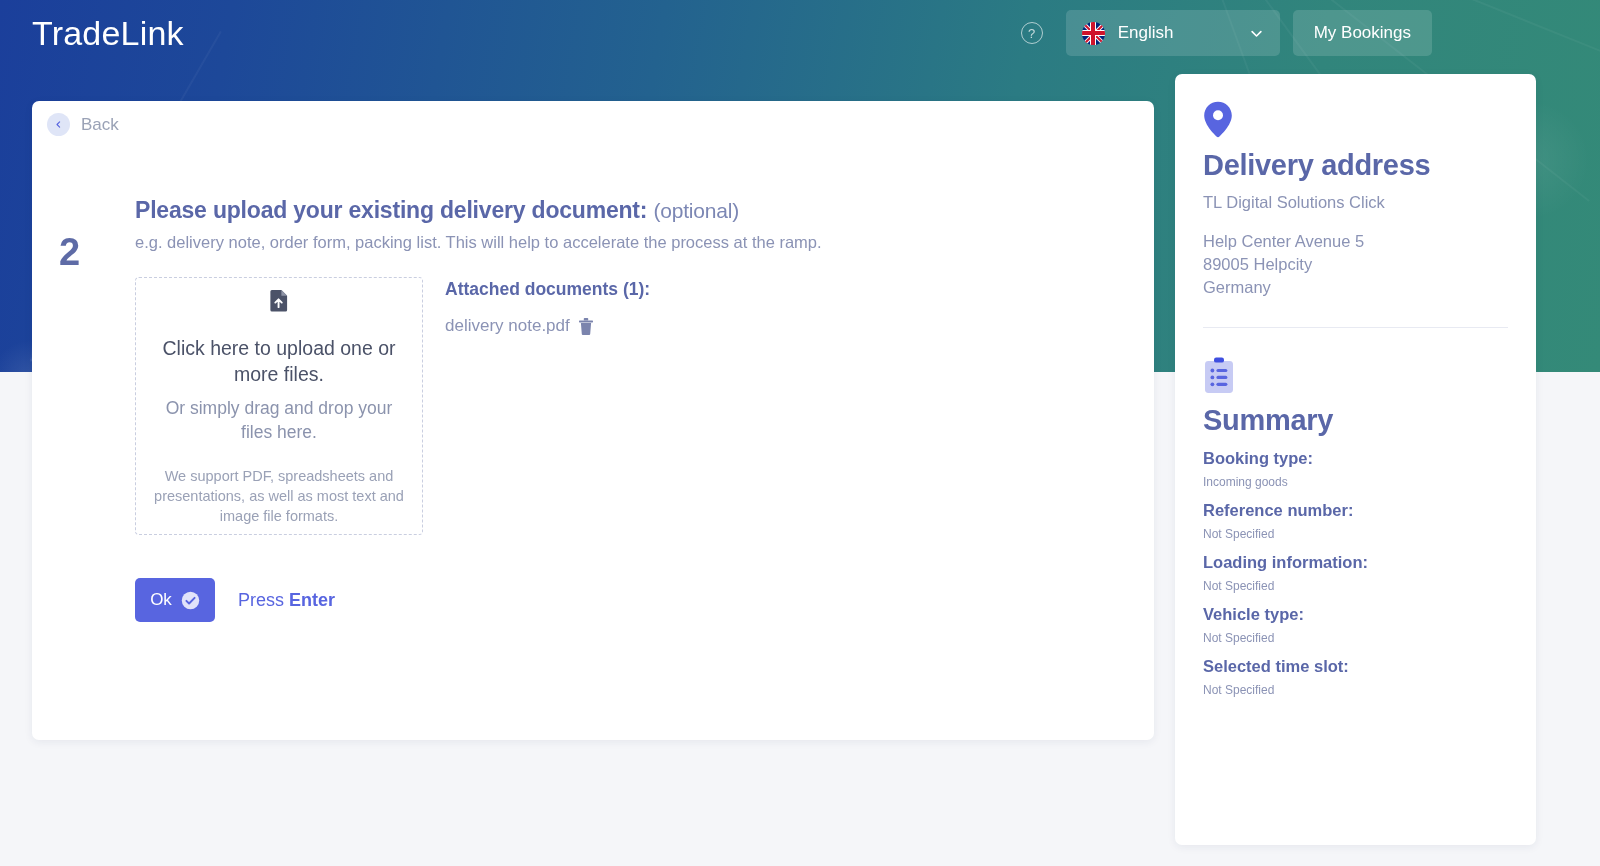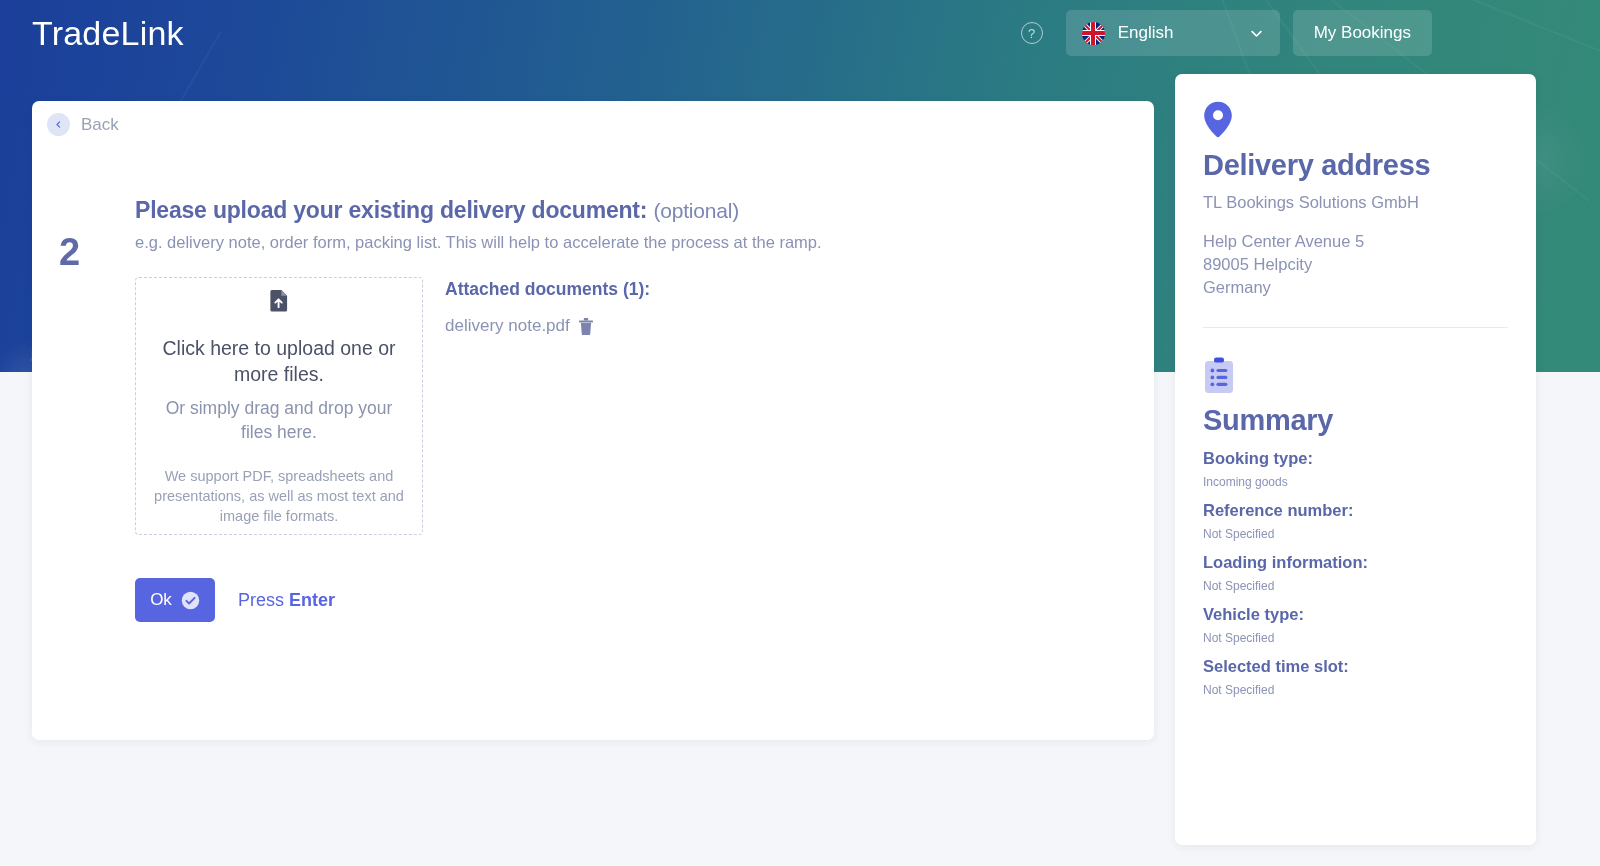--- a/index.html
+++ b/index.html
@@ -458,21 +458,21 @@
   </div>
 
   <div class="card-side">
 
     <svg class="pin-icon" viewBox="0 0 30 37">
       <path d="M15 0.8C7.3 0.8 1.2 7 1.2 14.6c0 9.9 11.8 20.4 12.3 20.9a2.2 2.2 0 0 0 3 0c0.5-0.5 12.3-11 12.3-20.9C28.8 7 22.7 0.8 15 0.8z" fill="#5865e0"></path>
       <circle cx="15" cy="14.2" r="5" fill="#ffffff"></circle>
     </svg>
 
     <div class="side-h">Delivery address</div>
-    <div class="side-company">TL Bookings Solutions GmbH</div>
+    <div class="side-company">TL Digital Solutions Click</div>
     <div class="side-addr">
       <div>Help Center Avenue 5</div>
       <div>89005 Helpcity</div>
       <div>Germany</div>
     </div>
 
     <div class="divider"></div>
 
     <svg class="clip-icon" viewBox="0 0 32 38">
       <rect x="2" y="4" width="28" height="32" rx="3.4" fill="#c7cbf4"></rect>

